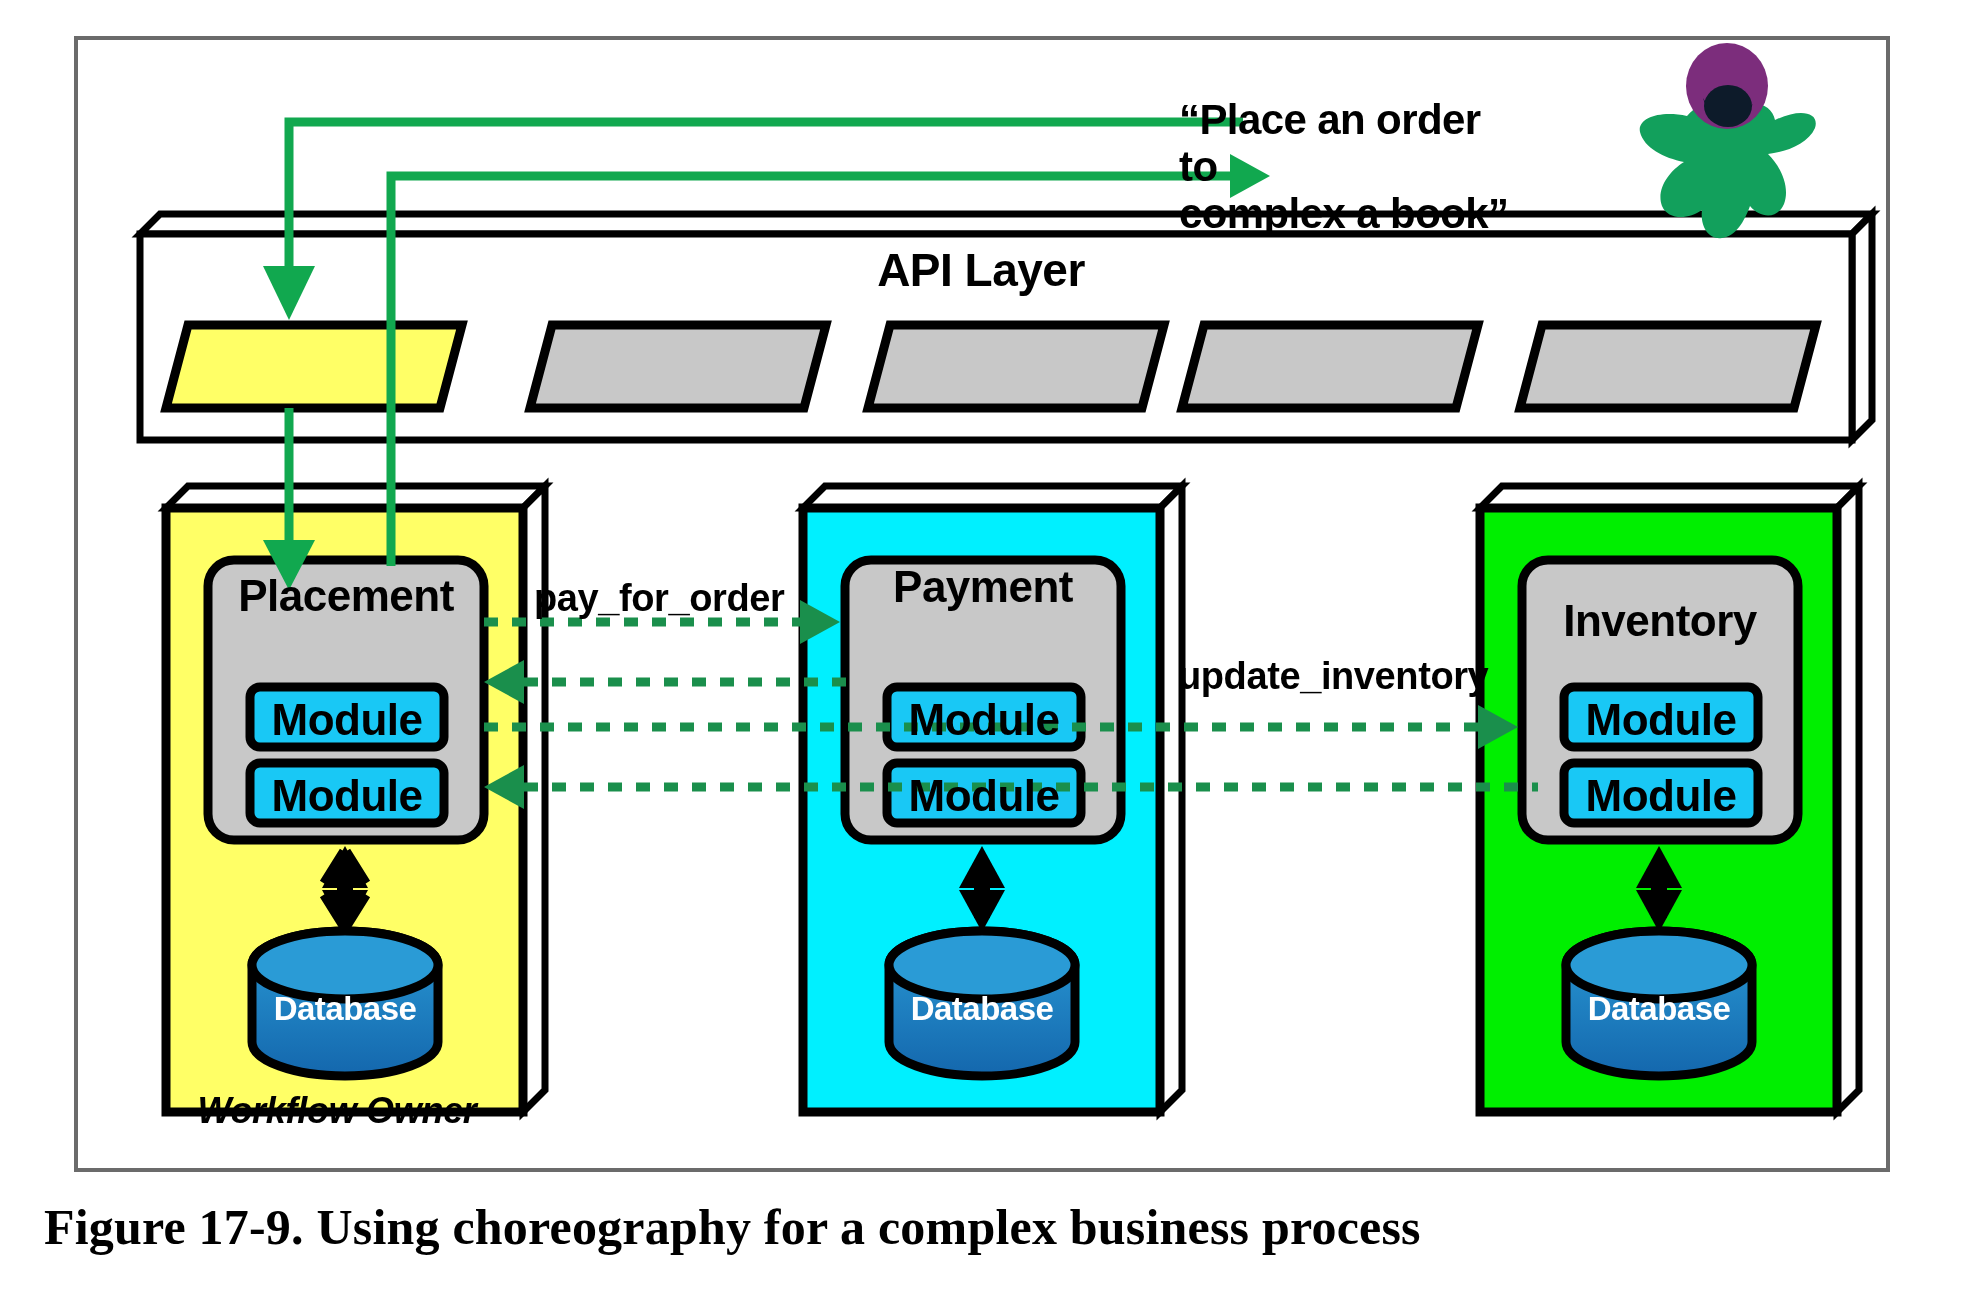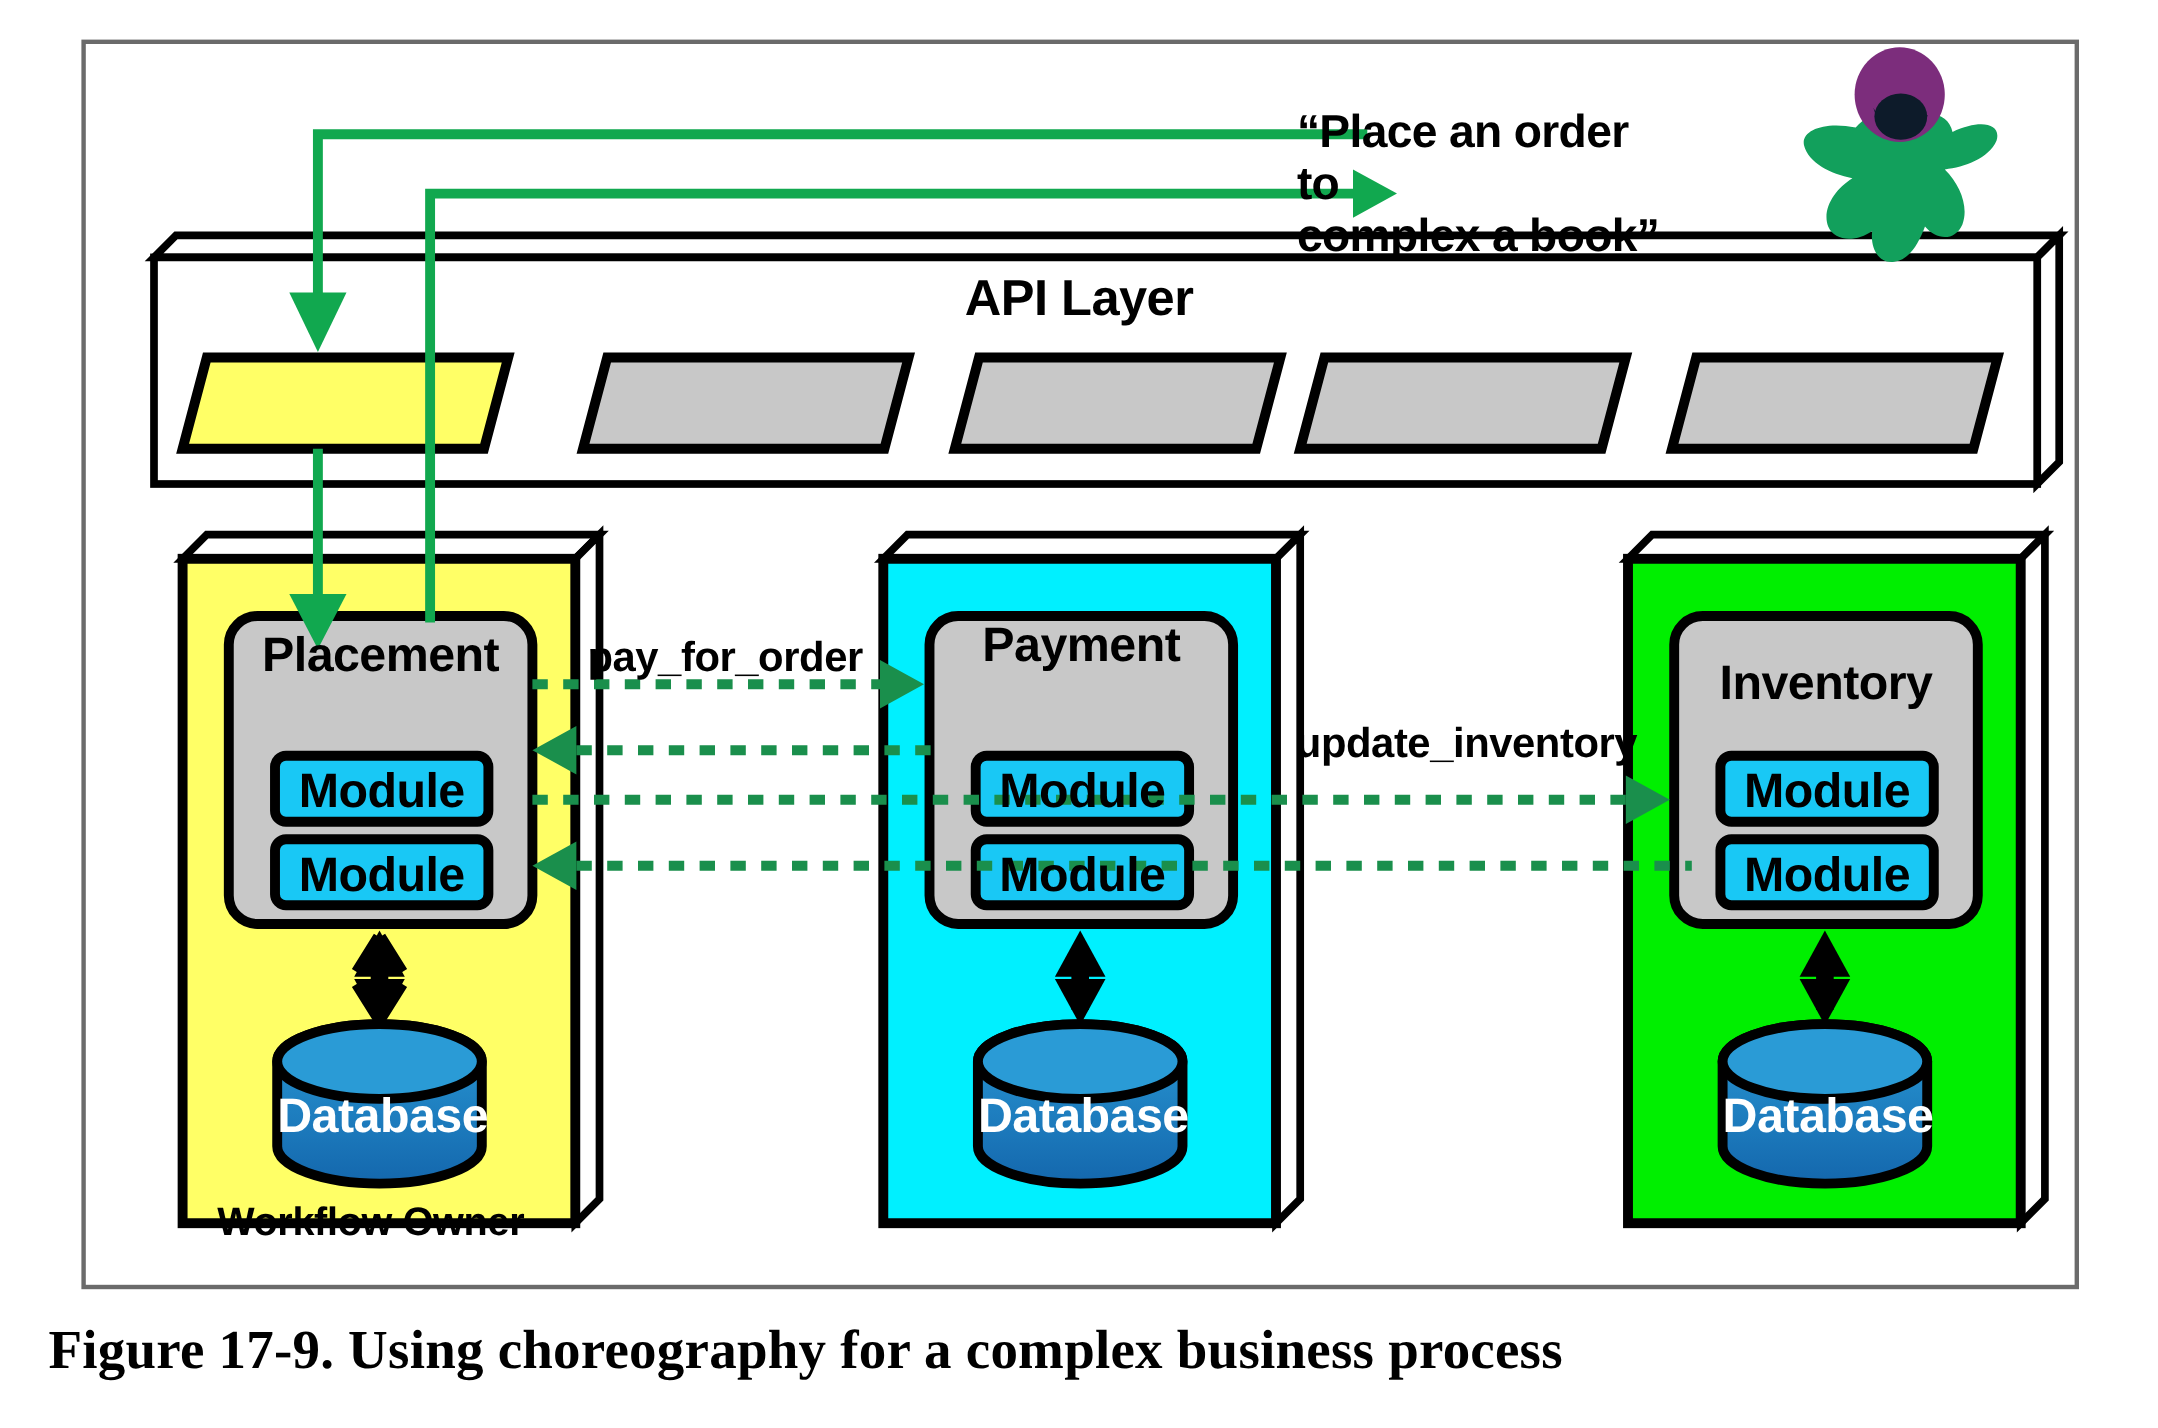--- a/index.html
+++ b/index.html
@@ -27,25 +27,25 @@
   .edge-label{font-size:38px;letter-spacing:-.4px;}
   .lbl-pay{left:534px;top:577px;text-align:center;}
   .lbl-inv{left:1178px;top:655px;}
   .svc-name{
     font-size:44px;text-align:center;line-height:1.06;letter-spacing:-.5px;
   }
   .mod-txt{
     font-size:44px;text-align:center;letter-spacing:-.5px;
   }
   .db-txt{
-    font-size:44px;text-align:center;color:#ffffff;letter-spacing:-.5px;
+    font-size:33px;text-align:center;color:#ffffff;letter-spacing:-.5px;
   }
   .owner{
     left:172px;top:1090px;width:330px;text-align:center;font-size:36px;
-    font-weight:700;letter-spacing:-.3px;
+    font-style:italic;font-weight:700;letter-spacing:-.3px;
   }
 </style>
 </head>
 <body>
 
 <div id="stage">
 
   <div id="figure-frame"></div>
 
   <svg class="layer" viewBox="0 0 1962 1298">

